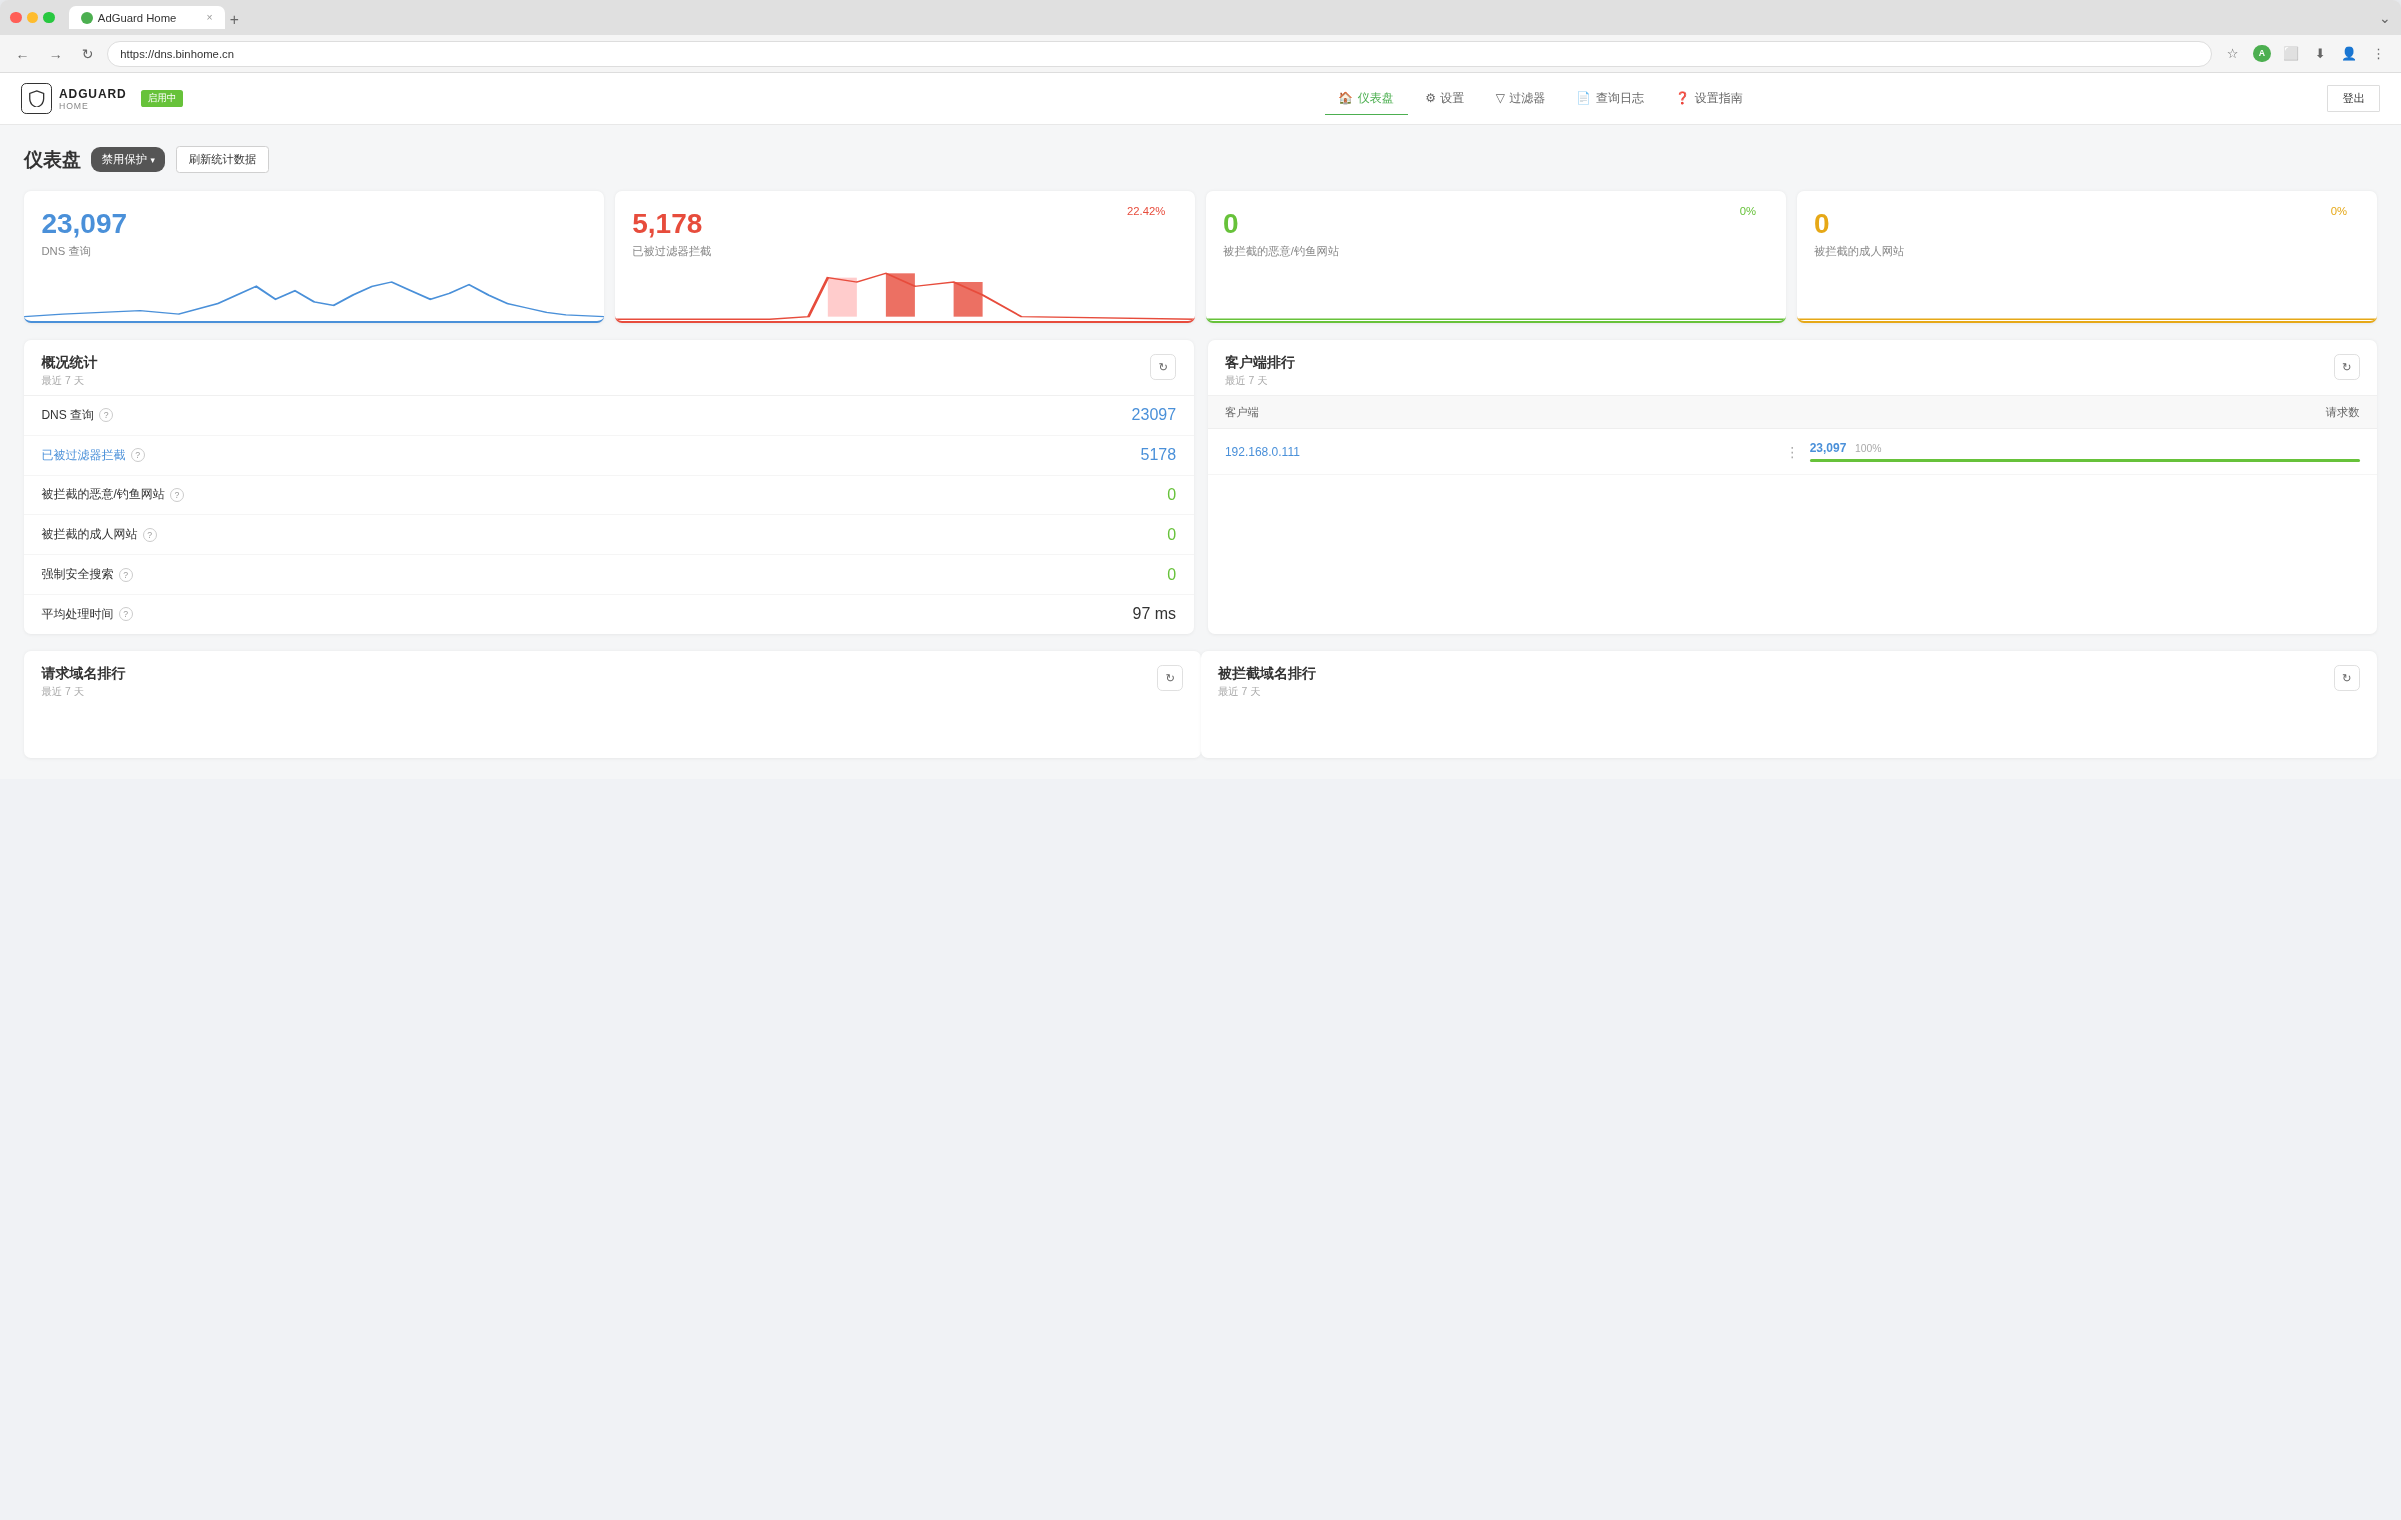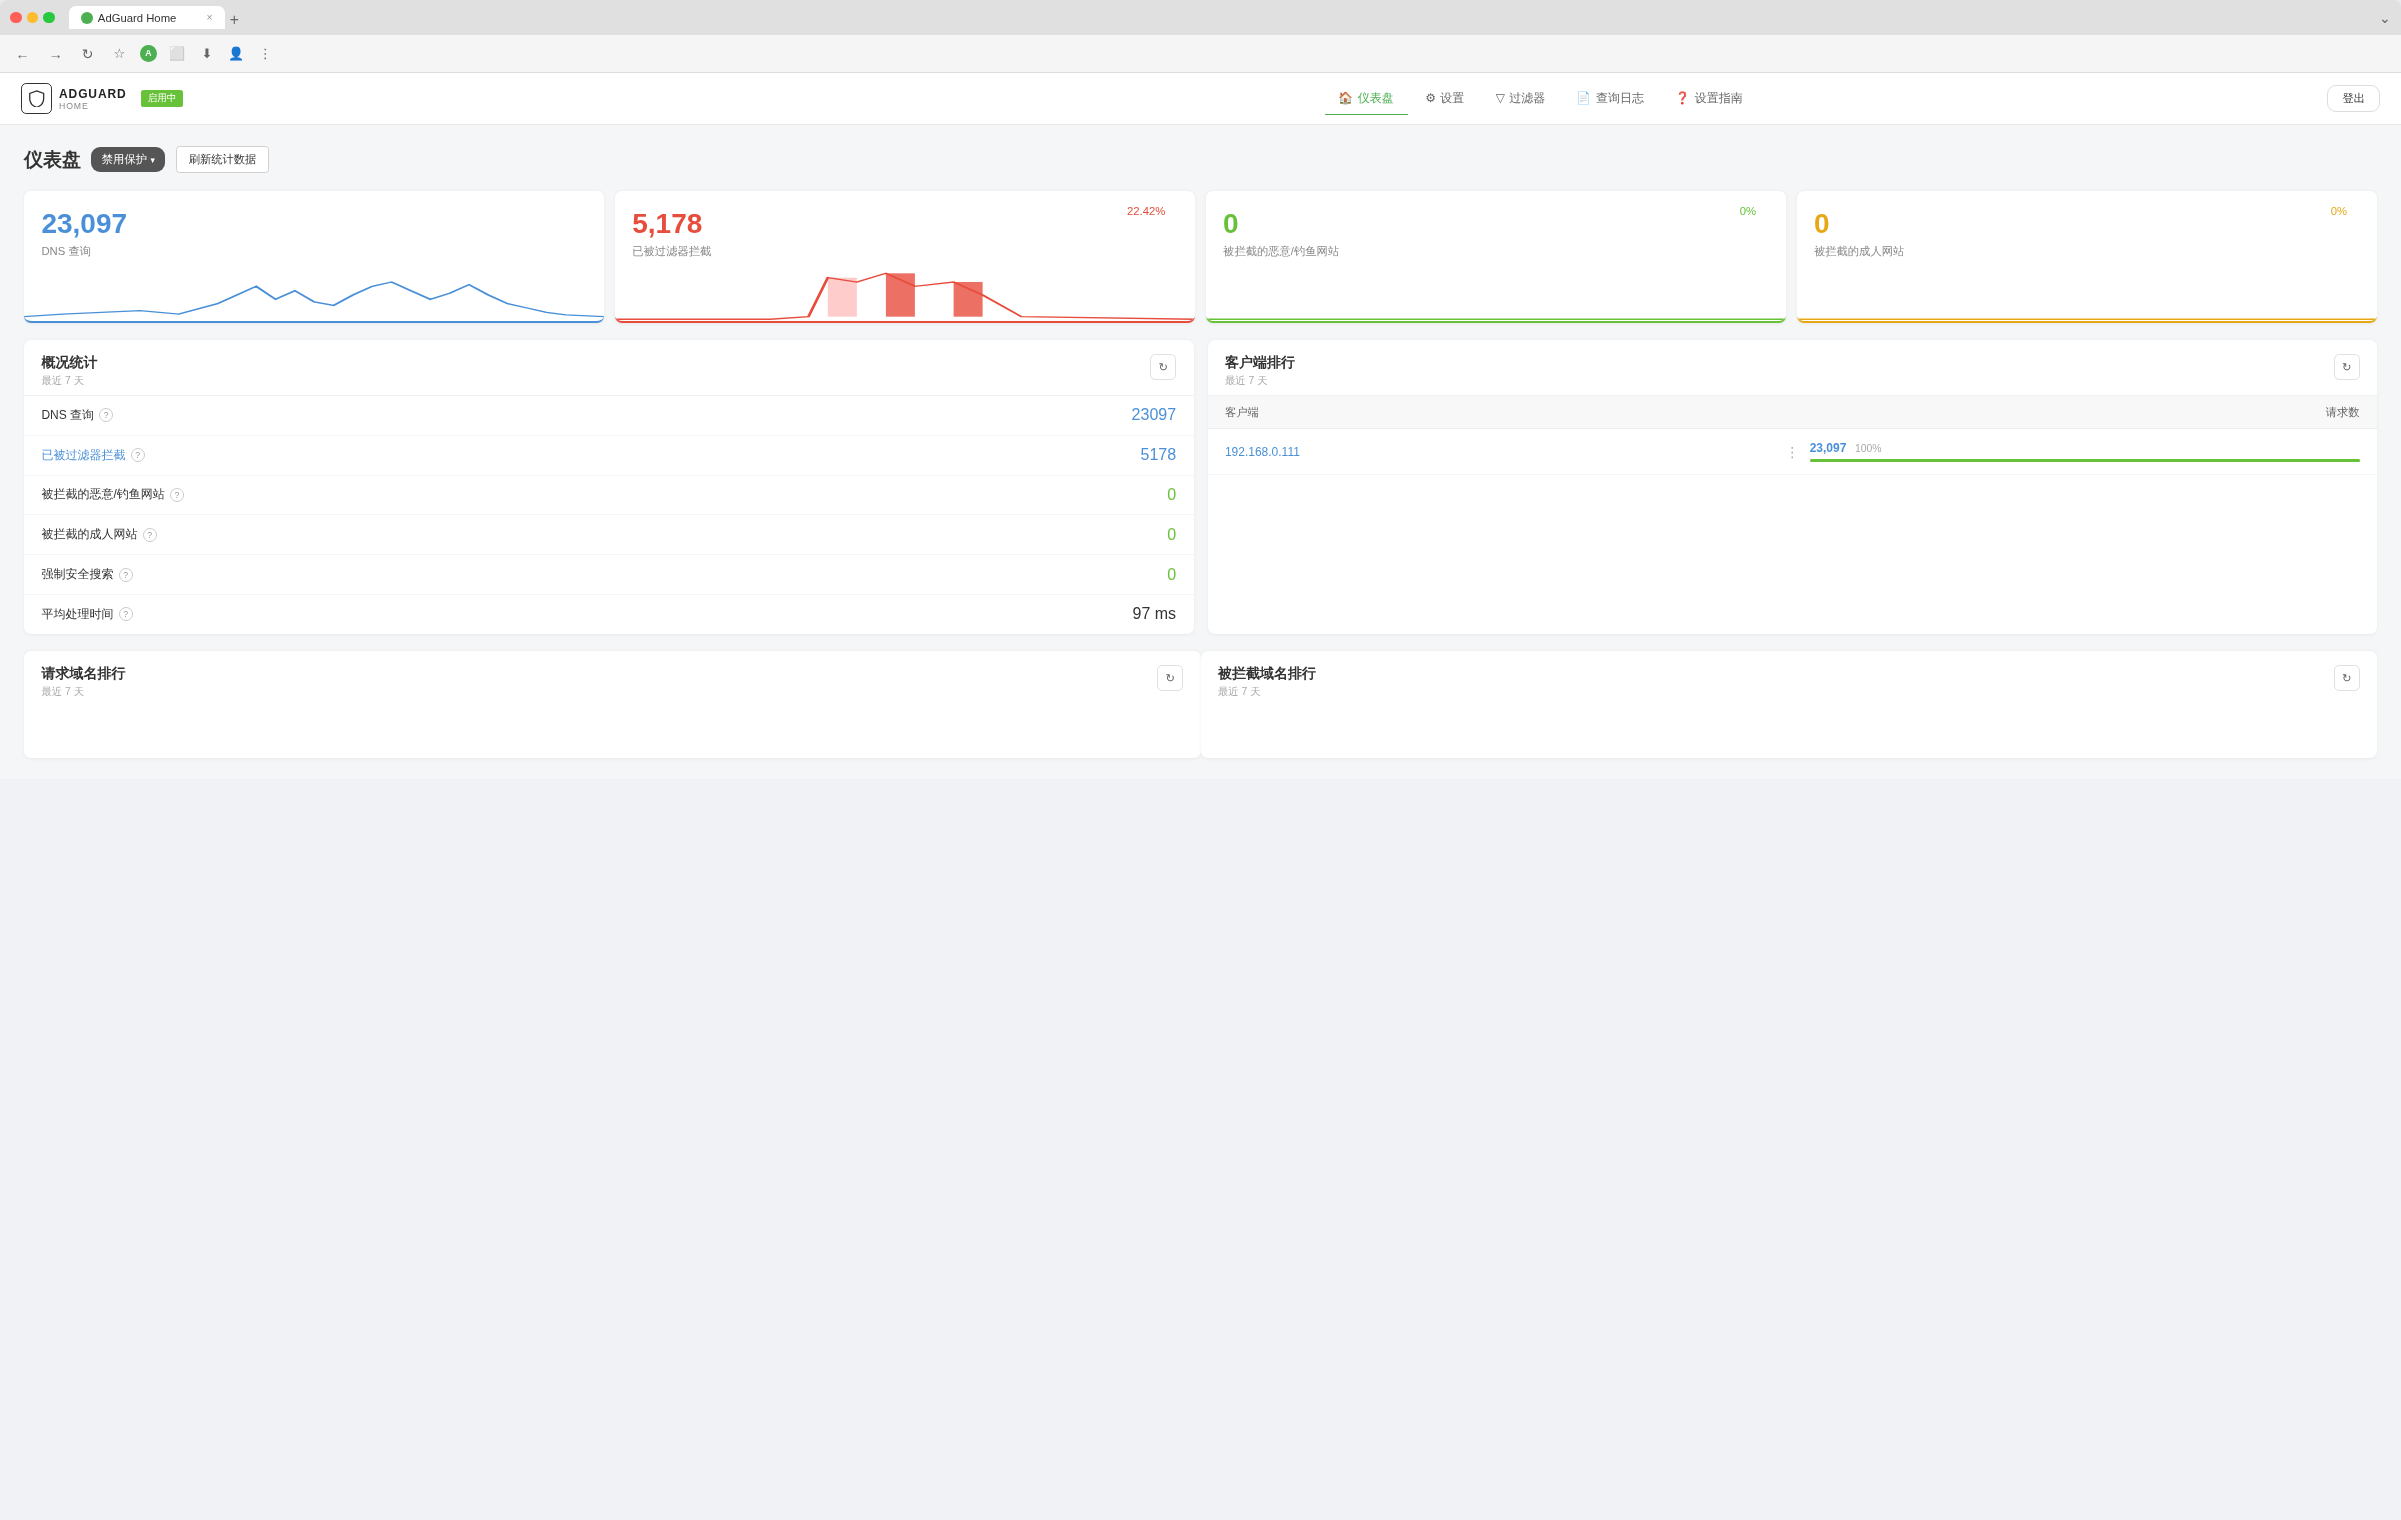--- a/index.html
+++ b/index.html
@@ -32,21 +32,21 @@
     .top-nav { background: #fff; border-bottom: 0.9px solid #e8e8e8; height: 52px; display: flex; align-items: center; padding: 0 21px; }
     .brand { display: flex; align-items: center; gap: 7px; margin-right: auto; }
     .brand-logo { width: 31px; height: 31px; border: 1.7px solid #333; border-radius: 5.2px; display: flex; align-items: center; justify-content: center; font-size: 15.6px; }
     .brand-text { display: flex; flex-direction: column; }
     .brand-name { font-size: 12px; font-weight: 700; letter-spacing: 0.9px; color: #222; }
     .brand-sub { font-size: 8.7px; color: #888; letter-spacing: 0.9px; }
     .brand-badge { background: #67c23a; color: white; font-size: 9.6px; padding: 1.7px 7px; border-radius: 2.6px; margin-left: 7px; }
     .nav-links { display: flex; align-items: center; gap: 3.5px; margin: 0 auto; }
     .nav-link { display: flex; align-items: center; gap: 4.3px; padding: 7px 14px; font-size: 12px; color: #666; cursor: pointer; border-bottom: 1.7px solid transparent; text-decoration: none; }
     .nav-link.active { color: #4caf50; border-bottom-color: #4caf50; }
-    .logout-btn { border: 0.9px solid #ddd; background: #fff; padding: 5.2px 14px; border-radius: 9px; cursor: pointer; font-size: 11.3px; color: #333; font-family: Liberation Mono, monospace; }
+    .logout-btn { border: 0.9px solid #ddd; background: #fff; padding: 5.2px 14px; border-radius: 1px; cursor: pointer; font-size: 11.3px; color: #333; font-family: Liberation Mono, monospace; }
 
     
     .dashboard { padding: 21px 24px; }
     .dashboard-header { display: flex; align-items: center; gap: 10.4px; margin-bottom: 17.4px; }
     .dashboard-title { font-size: 19px; font-weight: 600; color: #333; }
     .disable-btn { background: #555; color: #fff; border: none; padding: 5.2px 10.4px; border-radius: 9px; font-size: 11.3px; cursor: pointer; display: flex; align-items: center; gap: 3.5px; }
     .dropdown-arrow { font-size: 8.7px; }
     .refresh-btn { background: #fff; color: #333; border: 0.9px solid #d0d0d0; padding: 5.2px 12px; border-radius: 3.5px; font-size: 11.3px; cursor: pointer; }
 
     
@@ -129,20 +129,23 @@
       </div>
       <span class="tab-new">+</span>
     </div>
     <span style="color:#666;font-size:14px;margin-left:7px;cursor:pointer;">⌄</span>
   </div>
 
   <div class="browser-toolbar">
     <button class="nav-btn">←</button>
     <button class="nav-btn">→</button>
     <button class="nav-btn">↻</button>
+    <div class="address-bar">
+      <span>https://dns.binhome.cn</span>
+    </div>
     <div class="toolbar-icons">
       <div class="toolbar-icon">☆</div>
       <div class="toolbar-icon">
         <div class="adguard-icon">A</div>
       </div>
       <div class="toolbar-icon">⬜</div>
       <div class="toolbar-icon">⬇</div>
       <div class="toolbar-icon">👤</div>
       <div class="toolbar-icon">⋮</div>
     </div>

